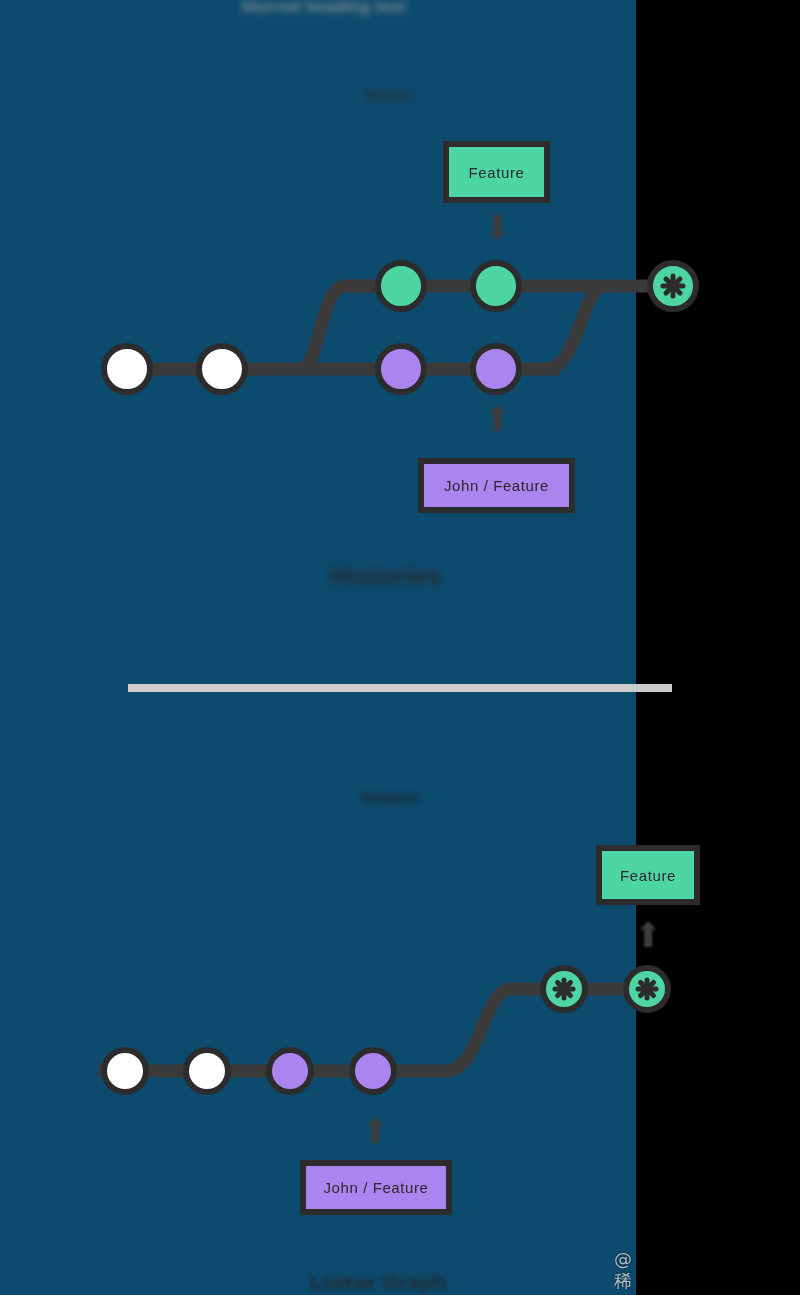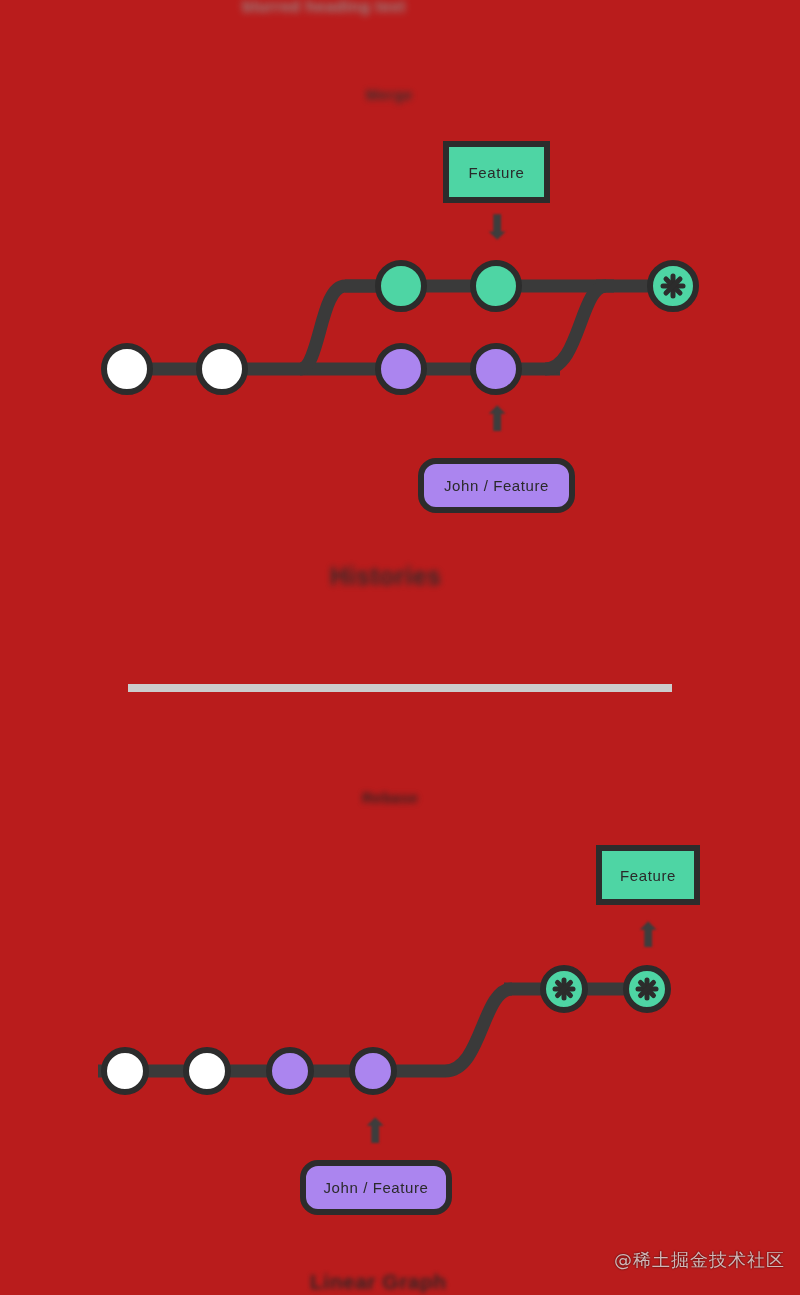--- a/index.html
+++ b/index.html
@@ -2,21 +2,21 @@
 <html><head>
 <meta charset="utf-8">
 <style>
   * { box-sizing: border-box; margin: 0; padding: 0; }
   html, body {
     width: 800px; height: 1295px;
     background: #000000;
     font-family: "Liberation Sans", sans-serif;
     overflow: hidden;
   }
-  .page { position: relative; width: 800px; height: 1295px; background: #b91c1c; }
+  .page { position: relative; width: 636px; height: 1295px; background: #0c4a6e; }
 
   
   .faded {
     position: absolute;
     color: #8c8c8c;
     filter: blur(3.2px);
     opacity: .92;
     white-space: nowrap;
     font-weight: 700;
     letter-spacing: .5px;
@@ -43,21 +43,21 @@
   .labelbox {
     position: absolute;
     display: flex; align-items: center; justify-content: center;
     border: 6px solid #2c2c2c;
     font-size: 15px;
     color: #2a2a2a;
     letter-spacing: .6px;
     font-family: "Liberation Sans", sans-serif;
   }
   .labelbox.green  { background: #4ed5a4; }
-  .labelbox.purple { background: #ab85ef; border-radius: 18px; }
+  .labelbox.purple { background: #ab85ef; }
 
   #box-feature-top   { left: 443px; top: 141px;  width: 107px; height: 62px; }
   #box-john-top      { left: 418px; top: 458px;  width: 157px; height: 55px; }
   #box-feature-bot   { left: 596px; top: 845px;  width: 104px; height: 60px; }
   #box-john-bot      { left: 300px; top: 1160px; width: 152px; height: 55px; }
 
   
   .arrow {
     position: absolute;
     color: #3d3d3d;

